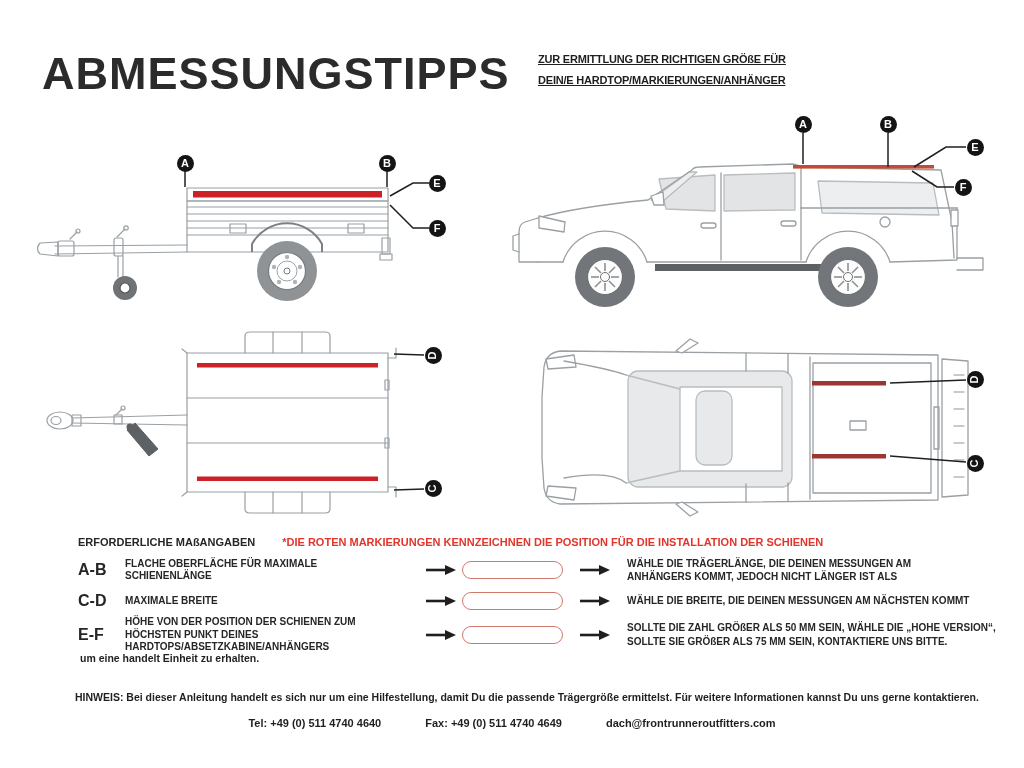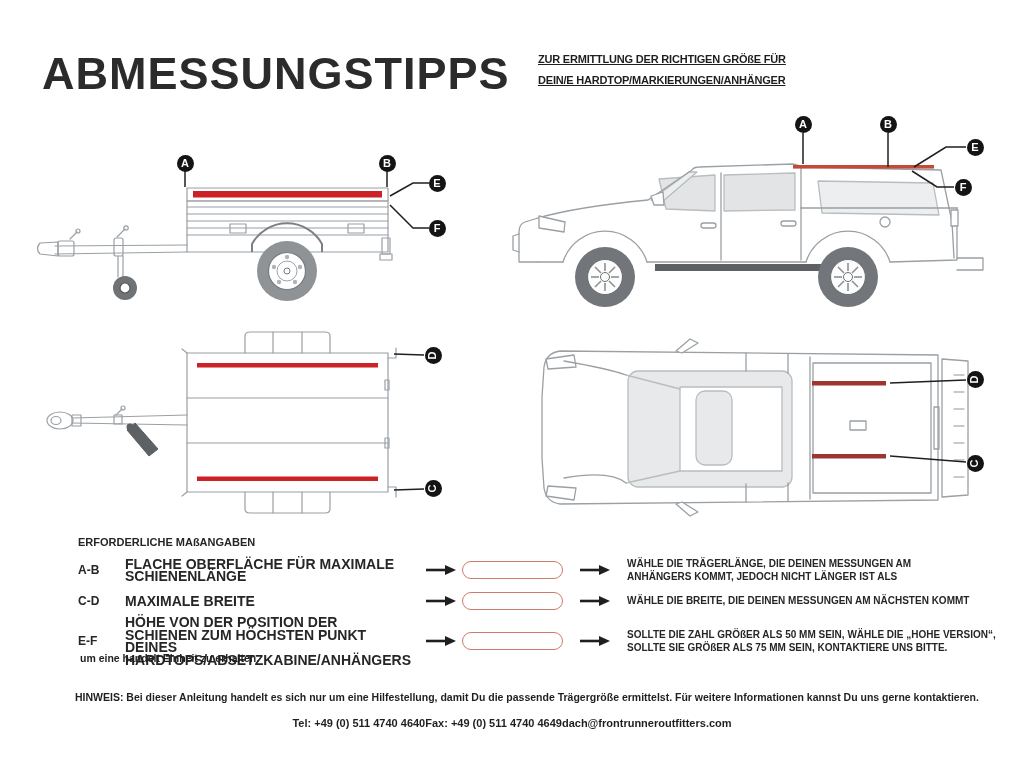--- a/index.html
+++ b/index.html
@@ -22,34 +22,34 @@
            line-height:1; }
   .badge .rot { display:block; transform:rotate(-90deg); }
 
   .meas-head { left:78px; top:536px; display:flex; gap:27px; font-size:11px;
                font-weight:bold; white-space:nowrap; }
   .red-note { color:#e2352b; }
 
   .mrow { position:absolute; left:78px; width:930px; display:grid;
           grid-template-columns:47px 295px 42px 101px 64px 1fr;
           align-items:center; }
-  .mkey   { font-size:12px; font-weight:bold; }
-  .mlabel { font-size:14px; font-weight:bold; line-height:12.5px; padding-right:14px; }
+  .mkey   { font-size:16px; font-weight:bold; }
+  .mlabel { font-size:10px; font-weight:bold; line-height:12.5px; padding-right:14px; }
   .arrow-cell { display:flex; align-items:center; justify-content:center; }
   .pill { width:99px; height:16px; border:1.4px solid #cf7a6b; border-radius:9px;
           background:#ffffff; }
   .mresult { font-size:10px; font-weight:bold; line-height:13.5px; }
 
   .footnote { left:75px; top:652px; font-size:10.5px; font-weight:bold;
               line-height:13.5px; color:#1f1f1f; }
   .footnote .l2 { padding-left:5px; }
   .hinweis  { left:75px; top:691px; font-size:10.5px; font-weight:bold; color:#1f1f1f; }
 
   .contact { left:0; top:717px; width:1024px; display:flex; justify-content:center;
-             font-size:11px; font-weight:bold; color:#1f1f1f; }
+             gap:44px; font-size:11px; font-weight:bold; color:#1f1f1f; }
 </style>
 </head>
 <body>
 
 <div class="abs title">ABMESSUNGSTIPPS</div>
 <div class="abs subtitle">
   <div>ZUR ERMITTLUNG DER RICHTIGEN GRÖßE FÜR</div>
   <div>DEIN/E HARDTOP/MARKIERUNGEN/ANHÄNGER</div>
 </div>
 
@@ -283,20 +283,21 @@
   </div>
 <div class="badge" style="left:966.5px;top:370.5px">
     <span class="rot">D</span>
   </div>
 <div class="badge" style="left:966.5px;top:454.5px">
     <span class="rot">C</span>
   </div>
 
 <div class="abs meas-head">
   <span>ERFORDERLICHE MAßANGABEN</span>
+  <span class="red-note">*DIE ROTEN MARKIERUNGEN KENNZEICHNEN DIE POSITION FÜR DIE INSTALLATION DER SCHIENEN</span>
 </div>
 
 <div class="mrow" style="top:556px;height:28px">
   <div class="mkey">A-B</div>
   <div class="mlabel">FLACHE OBERFLÄCHE FÜR MAXIMALE SCHIENENLÄNGE</div>
   <div class="arrow-cell">
     <svg width="30" height="10" viewBox="0 0 30 10">
         <line x1="0" y1="5" x2="20" y2="5" stroke="#1f1f1f" stroke-width="2.6"></line>
         <polygon points="19,0 30,5 19,10" fill="#1f1f1f"></polygon>
       </svg>

